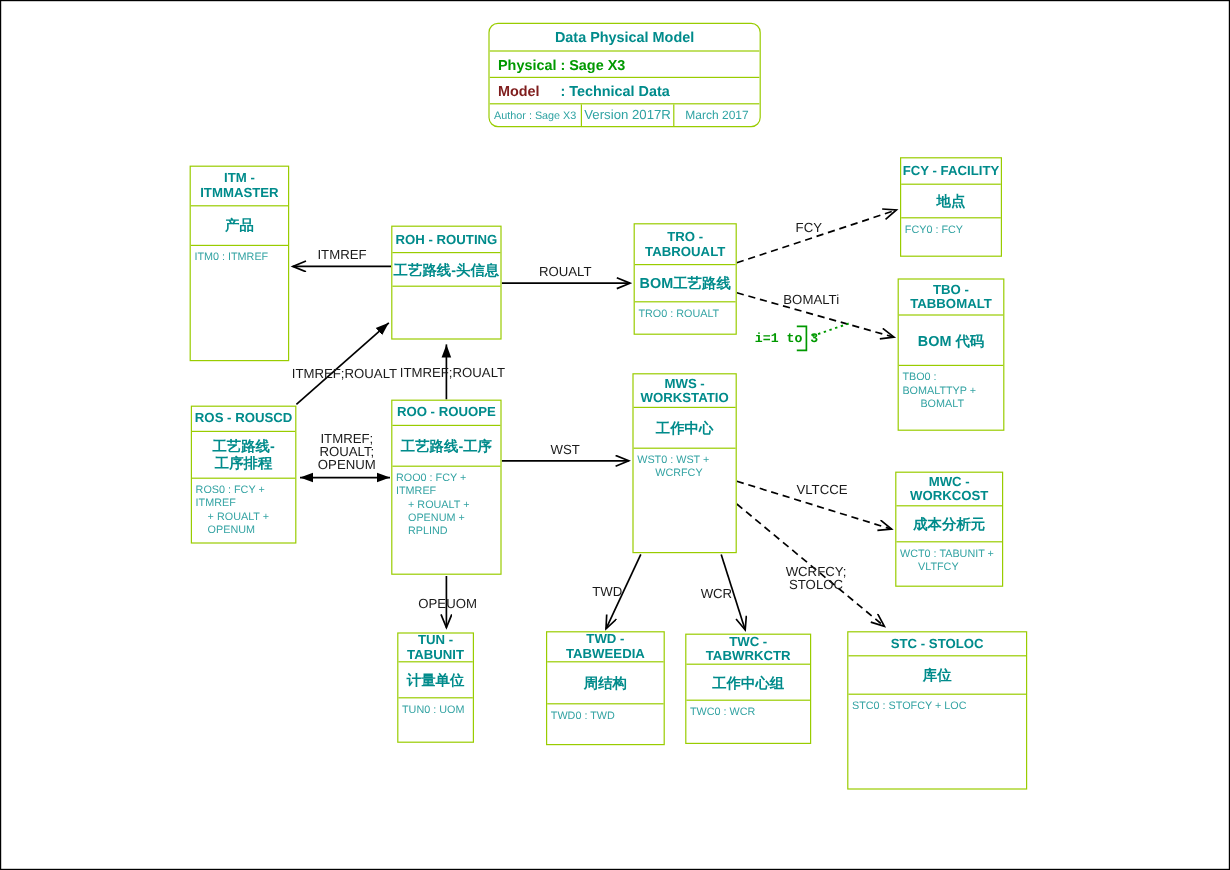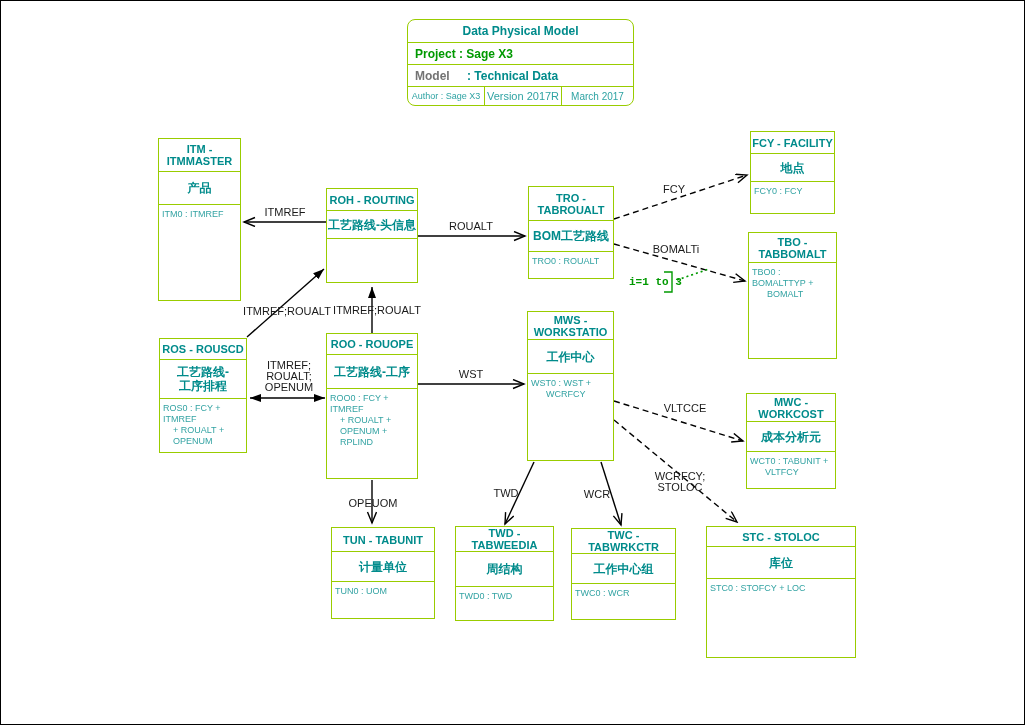--- a/index.html
+++ b/index.html
@@ -5,21 +5,21 @@
   html,body{margin:0;padding:0;background:#fff;}
   .page{position:relative;width:1025px;height:725px;box-sizing:border-box;border:1px solid #000;
         background:#fff;font-family:"Liberation Sans",sans-serif;overflow:hidden;}
   
   .title-box{position:absolute;left:406px;top:18px;width:227px;box-sizing:border-box;
              border:1px solid #99CC00;border-radius:8px;overflow:hidden;background:#fff;}
   .tb-row{box-sizing:border-box;border-bottom:1px solid #99CC00;display:flex;align-items:center;}
   .tb-title{height:23px;justify-content:center;color:#008B8B;font-weight:bold;font-size:12px;}
   .tb-project{height:22px;padding-left:7px;color:#009900;font-weight:bold;font-size:12px;}
   .tb-model{height:22px;padding-left:7px;font-weight:bold;font-size:12px;}
-  .tb-model .lbl{color:#737373;display:inline-block;width:52px;}
+  .tb-model .lbl{color:#7f1d1d;display:inline-block;width:52px;}
   .tb-model .val{color:#008B8B;}
   .tb-meta{height:18px;border-bottom:none;padding:0;}
   .tb-cell{height:100%;box-sizing:border-box;display:flex;align-items:center;justify-content:center;
            border-right:1px solid #99CC00;color:#2FA3A3;}
   .tb-cell:last-child{border-right:none;}
   .tb-author{width:77px;font-size:9px;}
   .tb-version{width:77px;font-size:11px;}
   .tb-date{flex:1;font-size:10px;}
   
   .entity{position:absolute;box-sizing:border-box;border:1px solid #99CC00;background:#fff;
@@ -81,21 +81,21 @@
       <text class="wire-label"><tspan x="684" y="411">VLTCCE</tspan></text>
       <line x1="613" y1="419" x2="736" y2="521" class="wire dashed" marker-end="url(#m-open)"></line>
       <text class="wire-label"><tspan x="679" y="479">WCRFCY;</tspan><tspan x="679" y="490">STOLOC</tspan></text>
       <text x="628" y="284" class="ann-text">i=1 to 3</text>
       <path d="M663,271 L671,271 L671,291 L663,291" class="ann-bracket"></path>
       <line x1="676" y1="279" x2="708" y2="268" class="ann-dotted"></line>
     </svg>
 
   <div class="title-box">
     <div class="tb-row tb-title">Data Physical Model</div>
-    <div class="tb-row tb-project">Project : Sage X3</div>
+    <div class="tb-row tb-project">Physical : Sage X3</div>
     <div class="tb-row tb-model">
       <span class="lbl">Model</span>
       <span class="val">: Technical Data</span>
     </div>
     <div class="tb-row tb-meta">
       <div class="tb-cell tb-author">Author : Sage X3</div>
       <div class="tb-cell tb-version">Version 2017R</div>
       <div class="tb-cell tb-date">March 2017</div>
     </div>
   </div>
@@ -118,20 +118,21 @@
         <div class="e-fields">TRO0 : ROUALT</div>
       </div>
       <div class="entity" style="left: 749px; top: 130px; width: 85px; height: 83px;">
         <div class="e-title" style="height: 22px;">FCY - FACILITY</div>
         <div class="e-desc" style="height: 28px;">地点</div>
         <div class="e-fields">FCY0 : FCY</div>
       </div>
       <div class="entity" style="left: 747px; top: 231px; width: 89px; height: 127px;">
         <div class="e-title" style="height: 30px;">TBO -
 TABBOMALT</div>
+        <div class="e-desc" style="height: 42px;">BOM 代码</div>
         <div class="e-fields">TBO0 : BOMALTTYP +
       BOMALT</div>
       </div>
       <div class="entity" style="left: 158px; top: 337px; width: 88px; height: 115px;">
         <div class="e-title" style="height: 21px;">ROS - ROUSCD</div>
         <div class="e-desc" style="height: 39px;">工艺路线-
 工序排程</div>
         <div class="e-fields">ROS0 : FCY + ITMREF
     + ROUALT +
     OPENUM</div>
@@ -151,21 +152,21 @@
         <div class="e-fields">WST0 : WST +
       WCRFCY</div>
       </div>
       <div class="entity" style="left: 745px; top: 392px; width: 90px; height: 96px;">
         <div class="e-title" style="height: 28px;">MWC -
 WORKCOST</div>
         <div class="e-desc" style="height: 30px;">成本分析元</div>
         <div class="e-fields">WCT0 : TABUNIT +
       VLTFCY</div>
       </div>
-      <div class="entity" style="left: 330px; top: 526px; width: 104px; height: 92px;">
+      <div class="entity" style="left: 330px; top: 526px; width: 64px; height: 92px;">
         <div class="e-title" style="height: 24px;">TUN - TABUNIT</div>
         <div class="e-desc" style="height: 30px;">计量单位</div>
         <div class="e-fields">TUN0 : UOM</div>
       </div>
       <div class="entity" style="left: 454px; top: 525px; width: 99px; height: 95px;">
         <div class="e-title" style="height: 25px;">TWD - TABWEEDIA</div>
         <div class="e-desc" style="height: 35px;">周结构</div>
         <div class="e-fields">TWD0 : TWD</div>
       </div>
       <div class="entity" style="left: 570px; top: 527px; width: 105px; height: 92px;">

